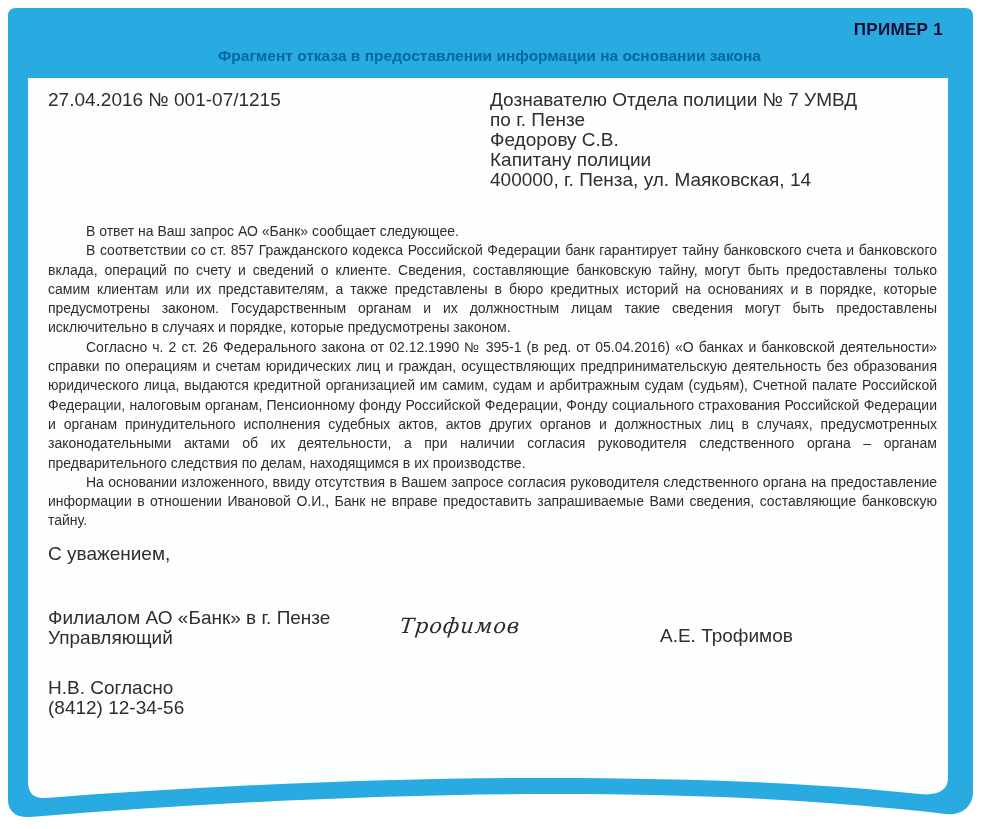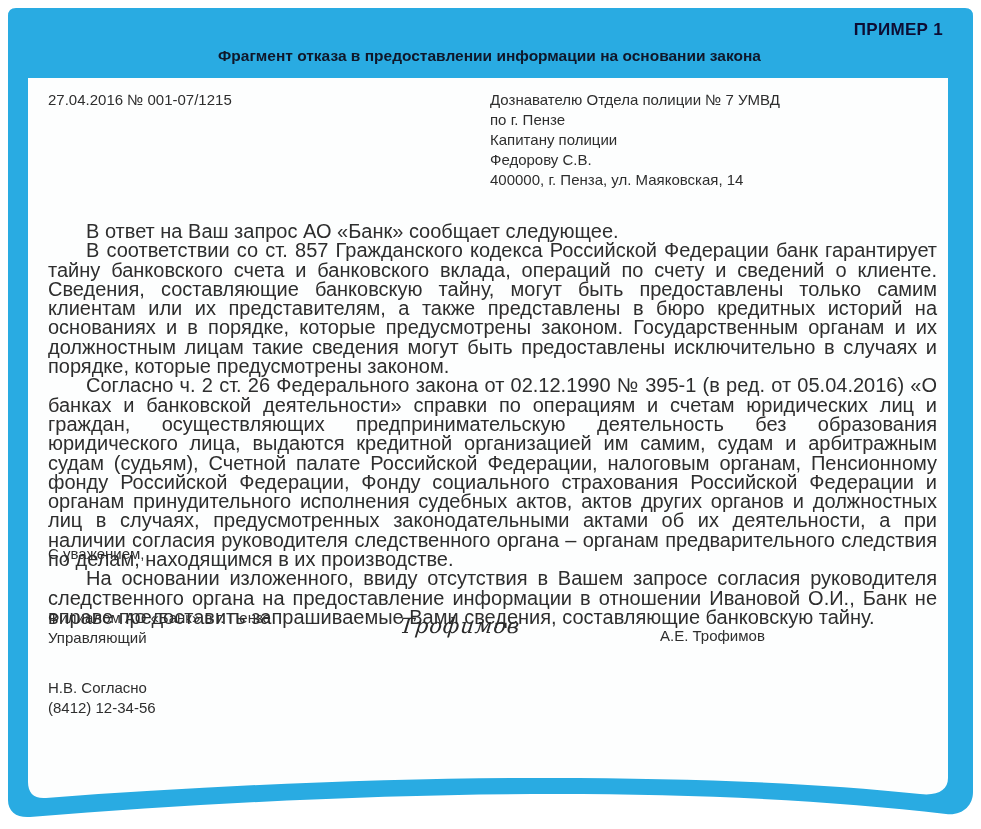--- a/index.html
+++ b/index.html
@@ -39,45 +39,45 @@
     color: #0d0d33;
   }
   .page-title {
     position: absolute;
     top: 47px;
     left: 0;
     width: 100%;
     text-align: center;
     font-size: 15.5px;
     font-weight: bold;
-    color: #0f172a;
+    color: #0369a1;
   }
   .doc-text {
     color: #2e2e2e;
-    font-size: 15px;
+    font-size: 19px;
     line-height: 20px;
   }
   .ref-block {
     position: absolute;
     left: 48px;
     top: 90px;
   }
   .addressee-block {
     position: absolute;
     left: 490px;
     top: 90px;
   }
   .addressee-address {
   }
   .body-block {
     position: absolute;
     left: 48px;
     top: 222px;
     width: 889px;
-    font-size: 20px;
+    font-size: 14px;
     line-height: 19.3px;
     color: #2e2e2e;
   }
   .body-block p {
     margin: 0;
     text-align: justify;
     text-indent: 38px;
   }
   .closing {
     position: absolute;
@@ -127,22 +127,22 @@
     <div class="example-label">ПРИМЕР 1</div>
     <div class="page-title">Фрагмент отказа в предоставлении информации на основании закона</div>
 
     <div class="ref-block doc-text">
       <span class="line">27.04.2016 № 001-07/1215</span>
     </div>
 
     <div class="addressee-block doc-text">
       <span class="line">Дознавателю Отдела полиции № 7 УМВД</span>
       <span class="line">по г. Пензе</span>
+      <span class="line">Федорову С.В.</span>
       <span class="line">Капитану полиции</span>
-      <span class="line">Федорову С.В.</span>
       <span class="line addressee-address">400000, г. Пенза, ул. Маяковская, 14</span>
     </div>
 
     <div class="body-block">
       <p>В ответ на Ваш запрос АО «Банк» сообщает следующее.</p>
       <p>В соответствии со ст. 857 Гражданского кодекса Российской Федерации банк гарантирует тайну банковского счета и банковского вклада, операций по счету и сведений о клиенте. Сведения, составляющие банковскую тайну, могут быть предоставлены только самим клиентам или их представителям, а также представлены в бюро кредитных историй на основаниях и в порядке, которые предусмотрены законом. Государственным органам и их должностным лицам такие сведения могут быть предоставлены исключительно в случаях и порядке, которые предусмотрены законом.</p>
       <p>Согласно ч. 2 ст. 26 Федерального закона от 02.12.1990 № 395-1 (в ред. от 05.04.2016) «О банках и банковской деятельности» справки по операциям и счетам юридических лиц и граждан, осуществляющих предпринимательскую деятельность без образования юридического лица, выдаются кредитной организацией им самим, судам и арбитражным судам (судьям), Счетной палате Российской Федерации, налоговым органам, Пенсионному фонду Российской Федерации, Фонду социального страхования Российской Федерации и органам принудительного исполнения судебных актов, актов других органов и должностных лиц в случаях, предусмотренных законодательными актами об их деятельности, а при наличии согласия руководителя следственного органа – органам предварительного следствия по делам, находящимся в их производстве.</p>
       <p>На основании изложенного, ввиду отсутствия в Вашем запросе согласия руководителя следственного органа на предоставление информации в отношении Ивановой О.И., Банк не вправе предоставить запрашиваемые Вами сведения, составляющие банковскую тайну.</p>
     </div>
 

